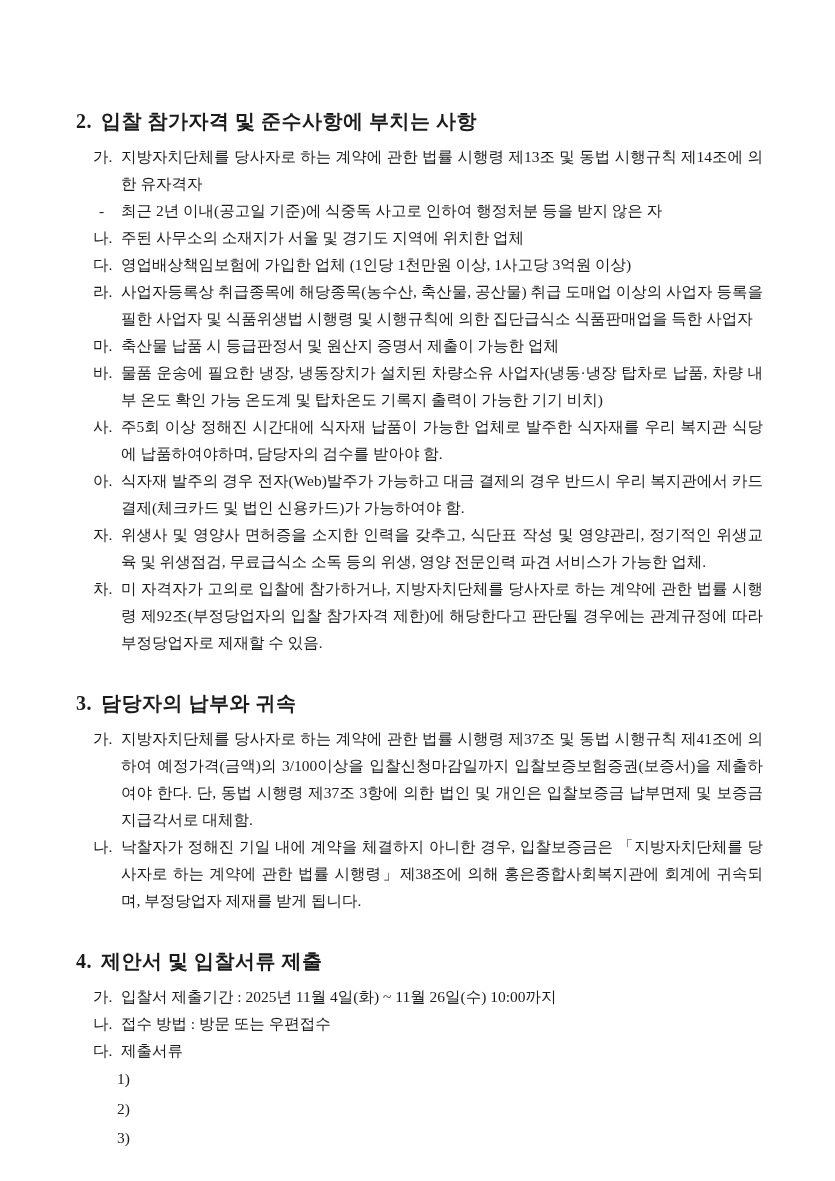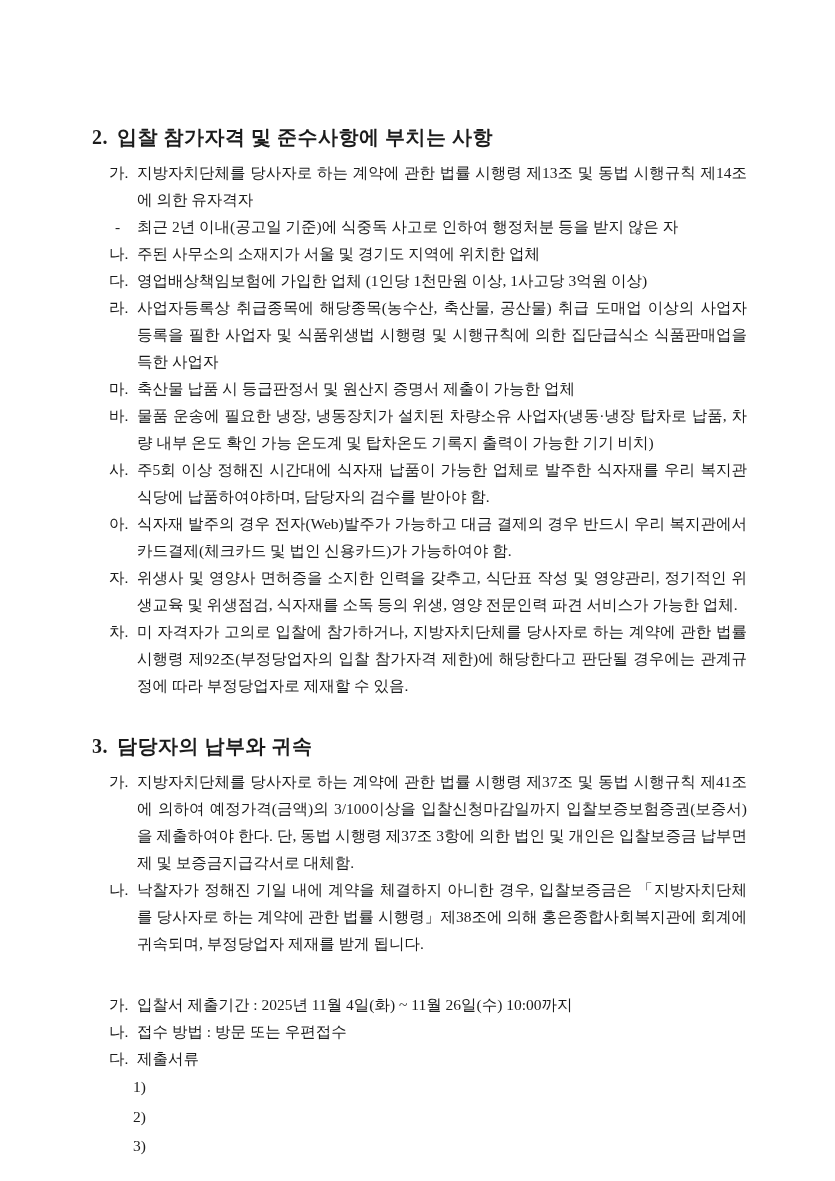--- a/index.html
+++ b/index.html
@@ -14,21 +14,21 @@
     font-family: "Liberation Serif", "DejaVu Serif", serif;
     color: #1b1b1b;
   }
   .page {
     box-sizing: border-box;
     width: 835px;
     height: 1181px;
     padding: 108px 72px 40px 76px;
     background: #ffffff;
   }
-  .section { margin: 16px; }
+  .section { margin: 0; }
   .section + .section { margin-top: 34px; }
   .section-heading {
     font-size: 20px;
     font-weight: bold;
     line-height: 26px;
     letter-spacing: 0.5px;
     margin-bottom: 9px;
     white-space: nowrap;
   }
   .section-heading .sec-num { margin-right: 9px; }
@@ -92,21 +92,21 @@
     <div class="item">
       <span class="label">사.</span>
       <span class="text">주5회 이상 정해진 시간대에 식자재 납품이 가능한 업체로 발주한 식자재를 우리 복지관 식당에 납품하여야하며, 담당자의 검수를 받아야 함.</span>
     </div>
     <div class="item">
       <span class="label">아.</span>
       <span class="text">식자재 발주의 경우 전자(Web)발주가 가능하고 대금 결제의 경우 반드시 우리 복지관에서 카드결제(체크카드 및 법인 신용카드)가 가능하여야 함.</span>
     </div>
     <div class="item">
       <span class="label">자.</span>
-      <span class="text">위생사 및 영양사 면허증을 소지한 인력을 갖추고, 식단표 작성 및 영양관리, 정기적인 위생교육 및 위생점검, 식자재를 소독 등의 위생, 영양 전문인력 파견 서비스가 가능한 업체.</span>
+      <span class="text">위생사 및 영양사 면허증을 소지한 인력을 갖추고, 식단표 작성 및 영양관리, 정기적인 위생교육 및 위생점검, 무료급식소 소독 등의 위생, 영양 전문인력 파견 서비스가 가능한 업체.</span>
     </div>
     <div class="item">
       <span class="label">차.</span>
       <span class="text">미 자격자가 고의로 입찰에 참가하거나, 지방자치단체를 당사자로 하는 계약에 관한 법률 시행령 제92조(부정당업자의 입찰 참가자격 제한)에 해당한다고 판단될 경우에는 관계규정에 따라 부정당업자로 제재할 수 있음.</span>
     </div>
   </div>
 
   <div class="section">
     <div class="section-heading">
       <span class="sec-num">3.</span><span>담당자의 납부와 귀속</span>
@@ -115,20 +115,23 @@
       <span class="label">가.</span>
       <span class="text">지방자치단체를 당사자로 하는 계약에 관한 법률 시행령 제37조 및 동법 시행규칙 제41조에 의하여 예정가격(금액)의 3/100이상을 입찰신청마감일까지 입찰보증보험증권(보증서)을 제출하여야 한다. 단, 동법 시행령 제37조 3항에 의한 법인 및 개인은 입찰보증금 납부면제 및 보증금지급각서로 대체함.</span>
     </div>
     <div class="item">
       <span class="label">나.</span>
       <span class="text">낙찰자가 정해진 기일 내에 계약을 체결하지 아니한 경우, 입찰보증금은 「지방자치단체를 당사자로 하는 계약에 관한 법률 시행령」제38조에 의해 홍은종합사회복지관에 회계에 귀속되며, 부정당업자 제재를 받게 됩니다.</span>
     </div>
   </div>
 
   <div class="section">
+    <div class="section-heading">
+      <span class="sec-num">4.</span><span>제안서 및 입찰서류 제출</span>
+    </div>
     <div class="item">
       <span class="label">가.</span>
       <span class="text">입찰서 제출기간 : 2025년 11월 4일(화) ~ 11월 26일(수) 10:00까지</span>
     </div>
     <div class="item">
       <span class="label">나.</span>
       <span class="text">접수 방법 : 방문 또는 우편접수</span>
     </div>
     <div class="item">
       <span class="label">다.</span>

